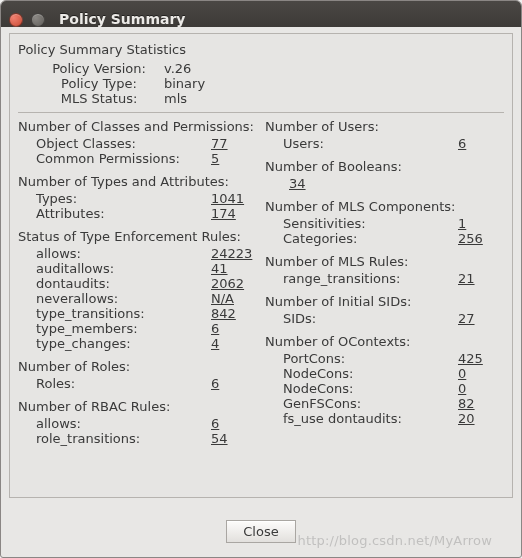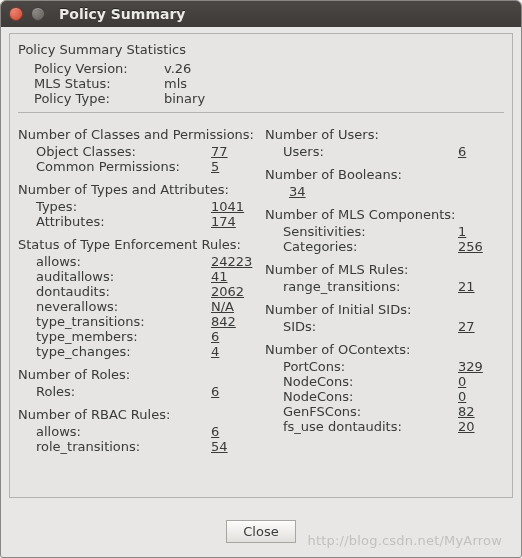--- a/index.html
+++ b/index.html
@@ -16,21 +16,21 @@
     width: 522px; height: 558px;
     background: #e8e7e5;
     border: 1px solid #8a8684;
     border-radius: 6px 6px 3px 3px;
     display: flex; flex-direction: column;
   }
   .titlebar {
     height: 26px;
     background: linear-gradient(#4a4744, #3d3a37);
     border-radius: 5px 5px 0 0;
-    display: flex; align-items: center;
+    display: flex; align-items: flex-end;
     padding: 0 8px;
     gap: 8px;
   }
   .tb-btn {
     width: 14px; height: 14px; border-radius: 50%;
     border: 1px solid rgba(0,0,0,0.4);
     box-shadow: inset 0 1px 0 rgba(255,255,255,0.25);
   }
   .tb-close { background: radial-gradient(circle at 30% 30%, #f08070, #c94a33); }
   .tb-min   { background: radial-gradient(circle at 30% 30%, #8b8884, #615e5a); }
@@ -45,32 +45,32 @@
     display: flex; flex-direction: column; gap: 16px;
   }
   .panel {
     flex: 1;
     background: #e6e5e3;
     border: 1px solid #b6b3af;
     padding: 6px 8px;
     overflow: hidden;
   }
   .sec-title { margin: 2px 0 4px 0; }
-  .kv-block { padding-left: 16px; margin-bottom: 6px; }
+  .kv-block { padding-left: 16px; margin-bottom: 6px; text-align: center; }
   .kv-row { display: flex; }
   .kv-label { width: 130px; }
   .kv-val { }
   hr.sep {
     border: none; border-top: 1px solid #b6b3af; margin: 6px 0;
   }
   .cols {
     display: flex; gap: 8px;
   }
   .col { flex: 1; }
-  .stat-group { margin-bottom: 8px; margin-top: 8px; }
+  .stat-group { margin-bottom: 8px; }
   .stat-head { margin-bottom: 2px; }
   .stat-row {
     display: flex; align-items: flex-end;
     padding-left: 18px;
   }
   .stat-label { flex: 1; }
   .stat-val { width: 52px; text-align: left; padding-left: 6px; text-decoration: underline; }
   .footer {
     display: flex; justify-content: center;
     padding: 6px 0 8px 0;
@@ -80,21 +80,21 @@
     padding: 3px 16px;
     background: linear-gradient(#fdfcfb, #e2e0dd);
     border: 1px solid #a9a6a2;
     border-radius: 0;
     box-shadow: inset 0 1px 0 #fff;
     color: #3a3a3a;
     cursor: pointer;
   }
   .watermark {
     position: absolute;
-    right: 20px; bottom: 10px;
+    right: 30px; bottom: 10px;
     color: rgba(120,120,120,0.35);
     font-size: 13px;
     pointer-events: none;
     letter-spacing: 0.2px;
   }
   .wrap { position: relative; width:522px; height:558px; }
 </style>
 </head>
 <body>
 <div class="wrap">
@@ -109,27 +109,27 @@
   <div class="content">
     <div class="panel">
 
       <div class="sec-title">Policy Summary Statistics</div>
       <div class="kv-block" id="hdr-rows">
             <div class="kv-row">
               <div class="kv-label">Policy Version:</div>
               <div class="kv-val">v.26</div>
             </div>
             <div class="kv-row">
+              <div class="kv-label">Policy Type:</div>
+              <div class="kv-val">binary</div>
+            </div>
+            <div class="kv-row">
               <div class="kv-label">MLS Status:</div>
               <div class="kv-val">mls</div>
             </div>
-            <div class="kv-row">
-              <div class="kv-label">Policy Type:</div>
-              <div class="kv-val">binary</div>
-            </div>
           </div>
 
       <hr class="sep">
 
       <div class="cols">
         <div class="col" id="col-left">
               <div class="stat-group">
                 <div class="stat-head">Number of Classes and Permissions:</div>
                 <div class="stat-row">
                   <div class="stat-label">Object Classes:</div>
@@ -237,21 +237,21 @@
                 <div class="stat-head">Number of Initial SIDs:</div>
                 <div class="stat-row">
                   <div class="stat-label">SIDs:</div>
                   <div class="stat-val">27</div>
                 </div>
               </div>
               <div class="stat-group">
                 <div class="stat-head">Number of OContexts:</div>
                 <div class="stat-row">
                   <div class="stat-label">PortCons:</div>
-                  <div class="stat-val">329</div>
+                  <div class="stat-val">425</div>
                 </div>
                 <div class="stat-row">
                   <div class="stat-label">NodeCons:</div>
                   <div class="stat-val">0</div>
                 </div>
                 <div class="stat-row">
                   <div class="stat-label">NodeCons:</div>
                   <div class="stat-val">0</div>
                 </div>
                 <div class="stat-row">

